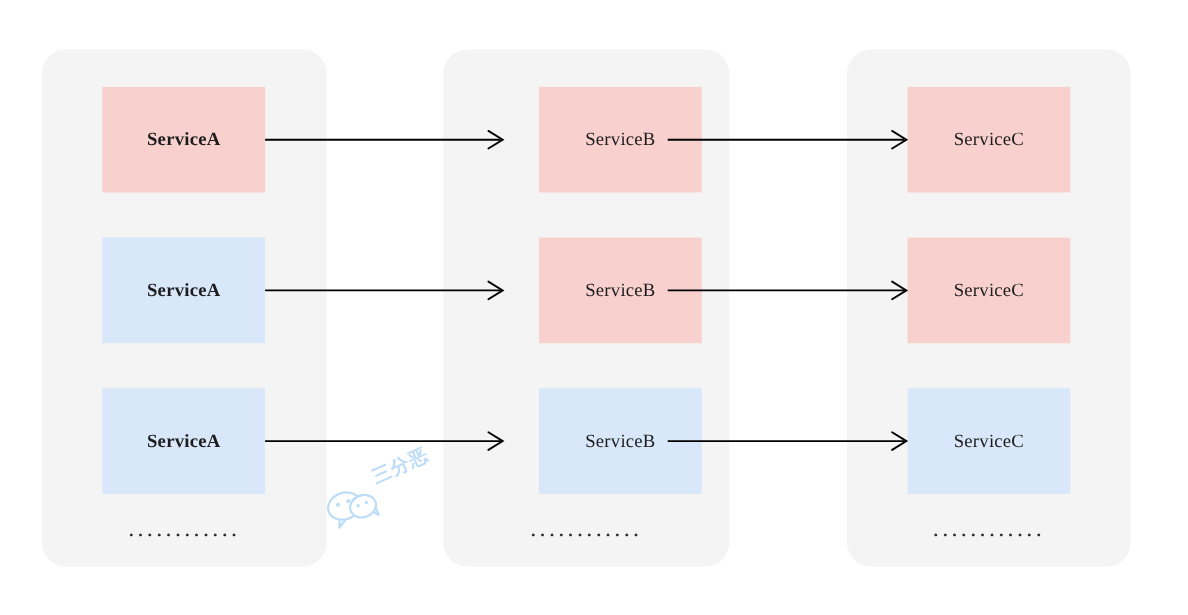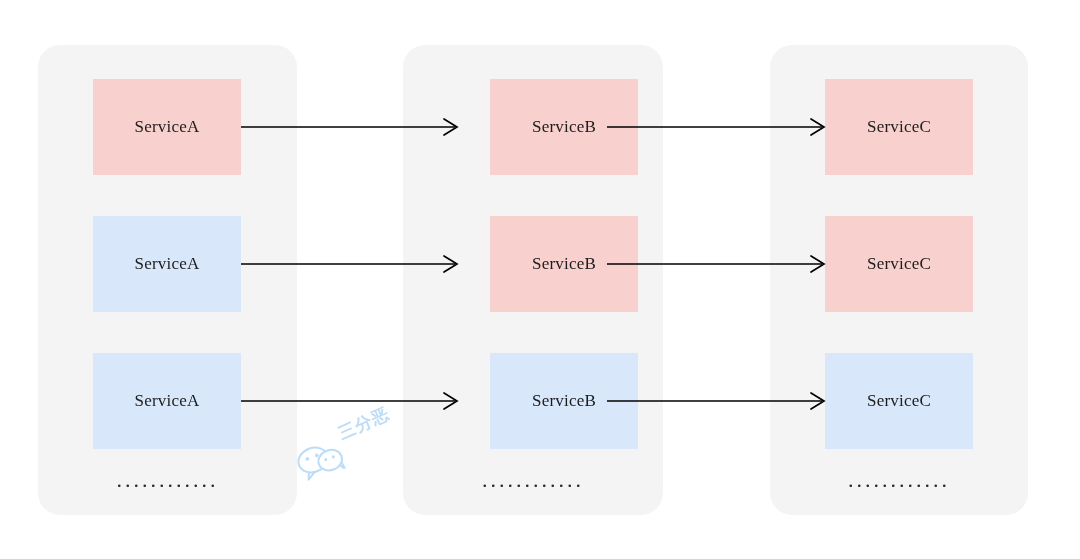--- a/index.html
+++ b/index.html
@@ -40,21 +40,21 @@
     align-items: center;
     justify-content: center;
     font-size: 17px;
     color: #1c1c1c;
     letter-spacing: .2px;
   }
   .node.pink { background: #f8d0ce; }
   .node.blue { background: #d9e7fa; }
 
   
-  .col-0 { left: 93px; }
+  .col-0 { left: 93px; font-weight: bold; }
   .col-1 { left: 458px; margin-left: 32px; }
   .col-2 { left: 825px; text-align: right; }
   
   .row-0 { top: 79px; }
   .row-1 { top: 216px; }
   .row-2 { top: 353px; }
 
   
   .arrow {
     position: absolute;

